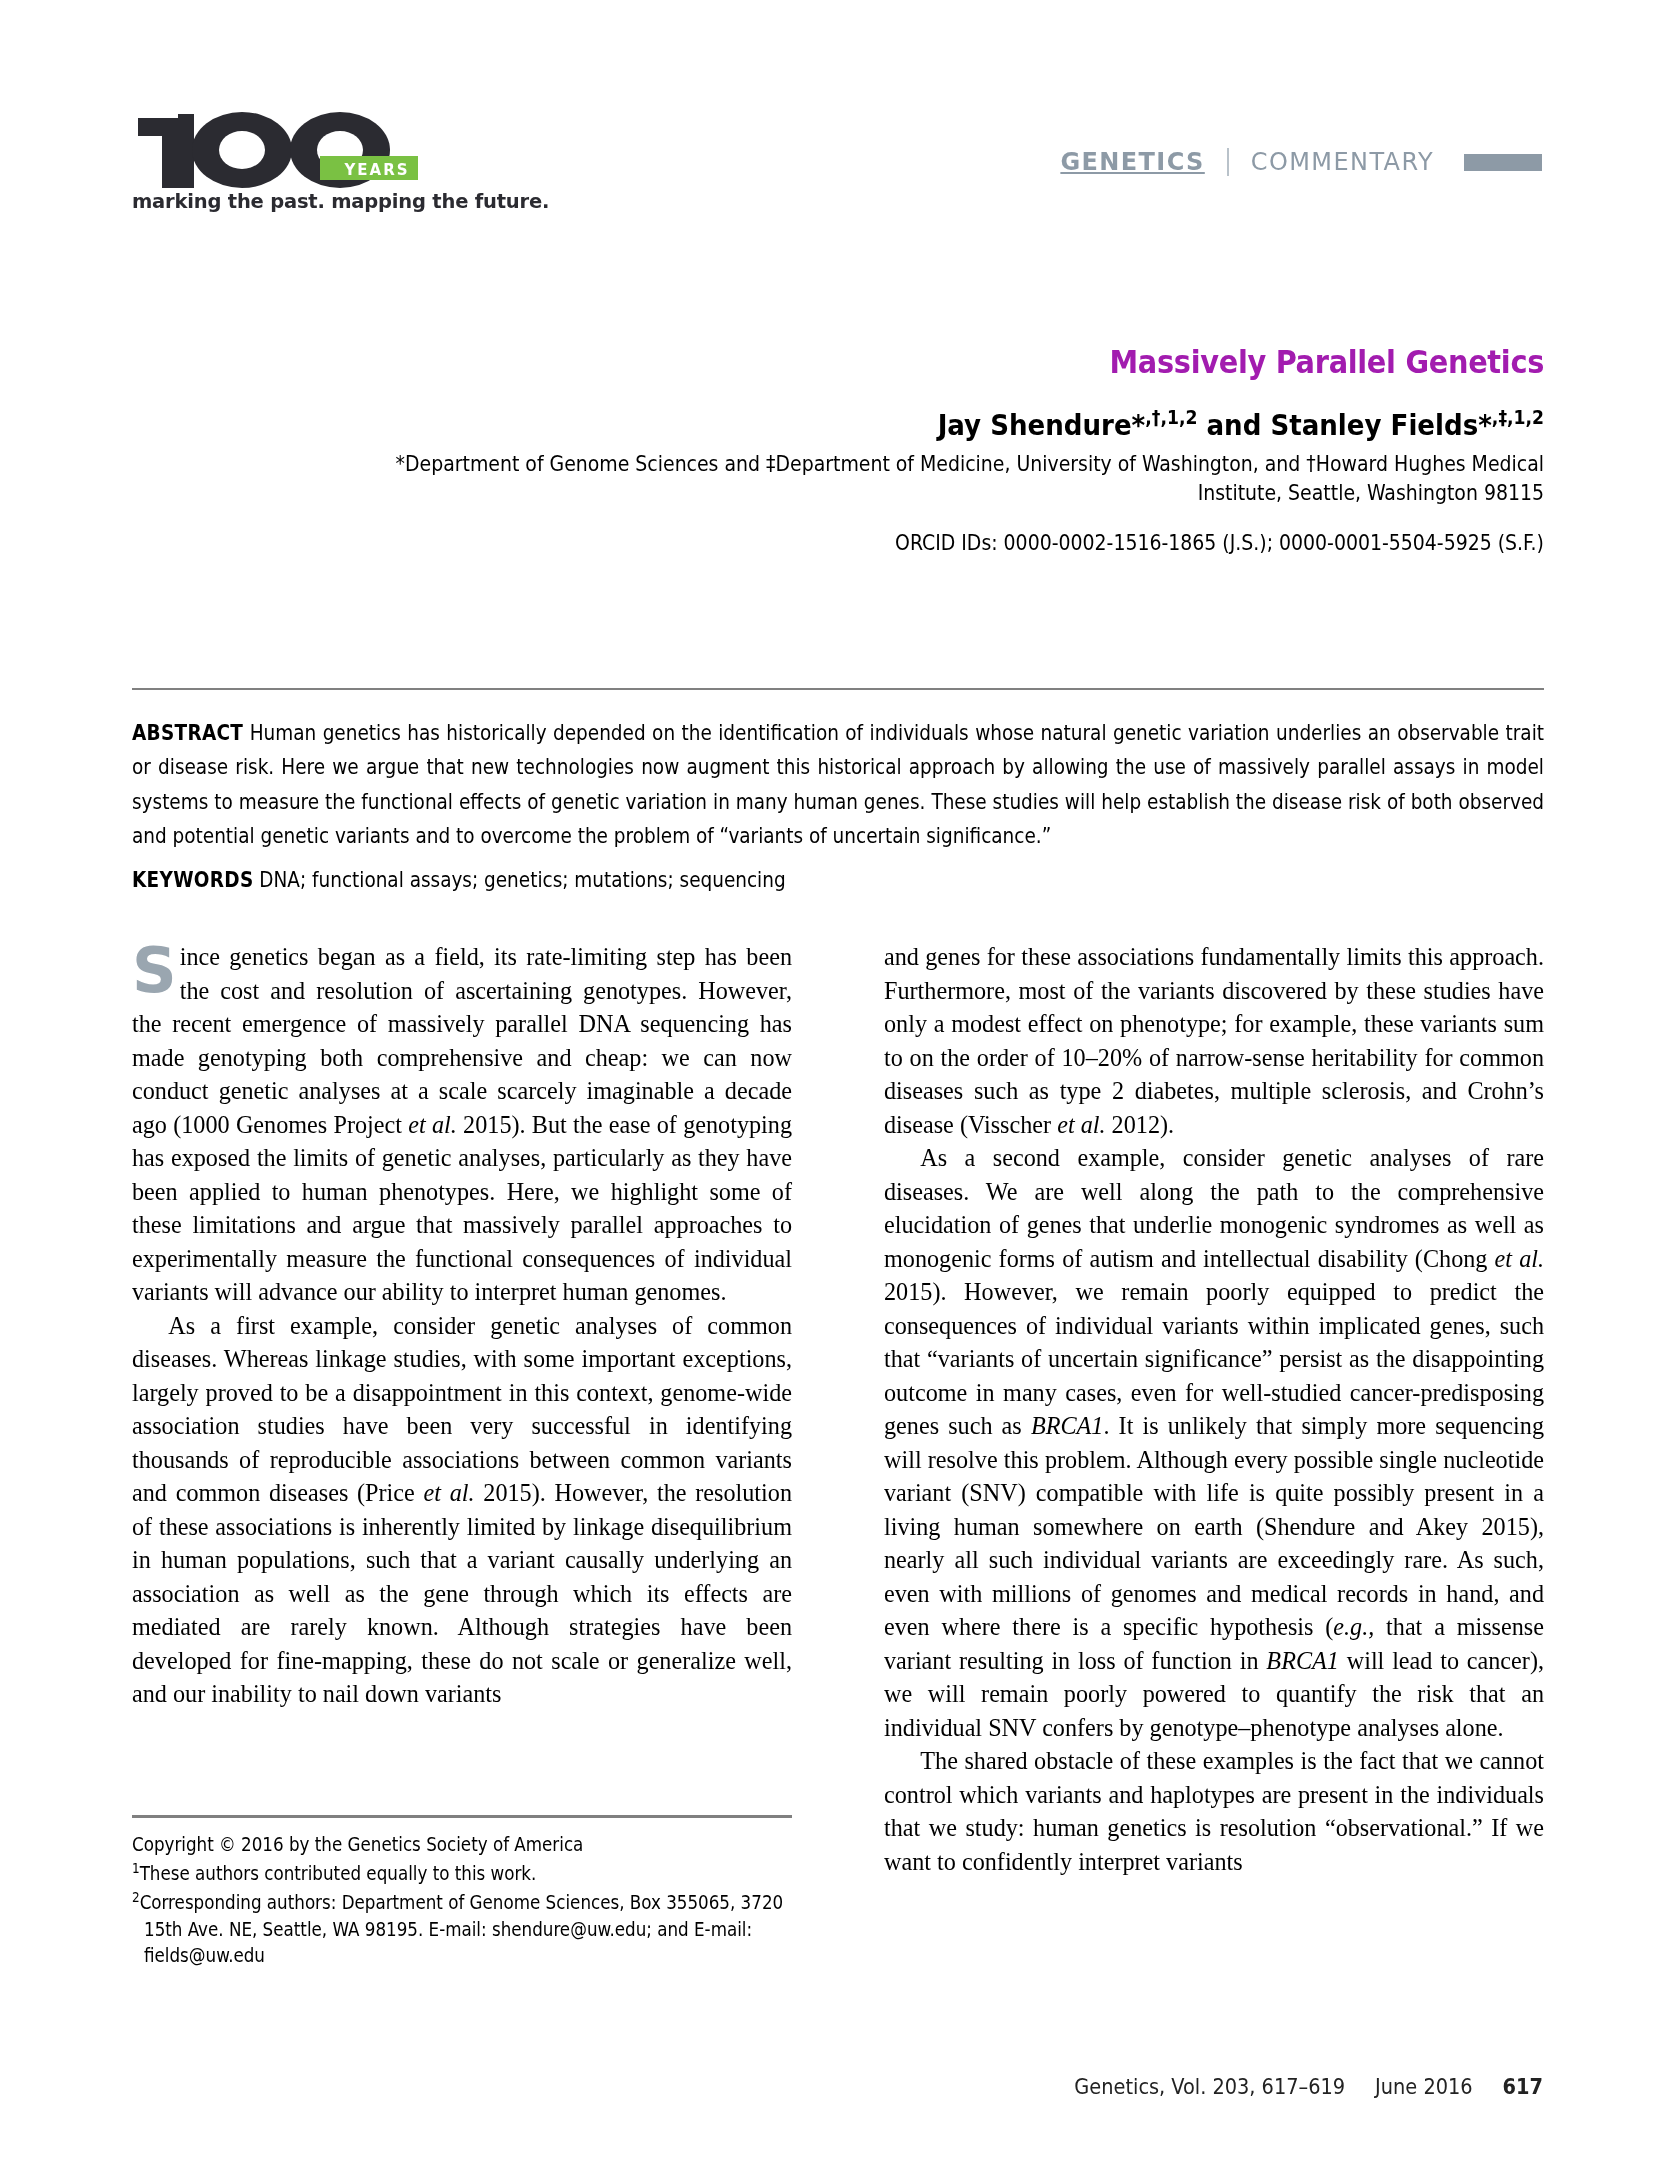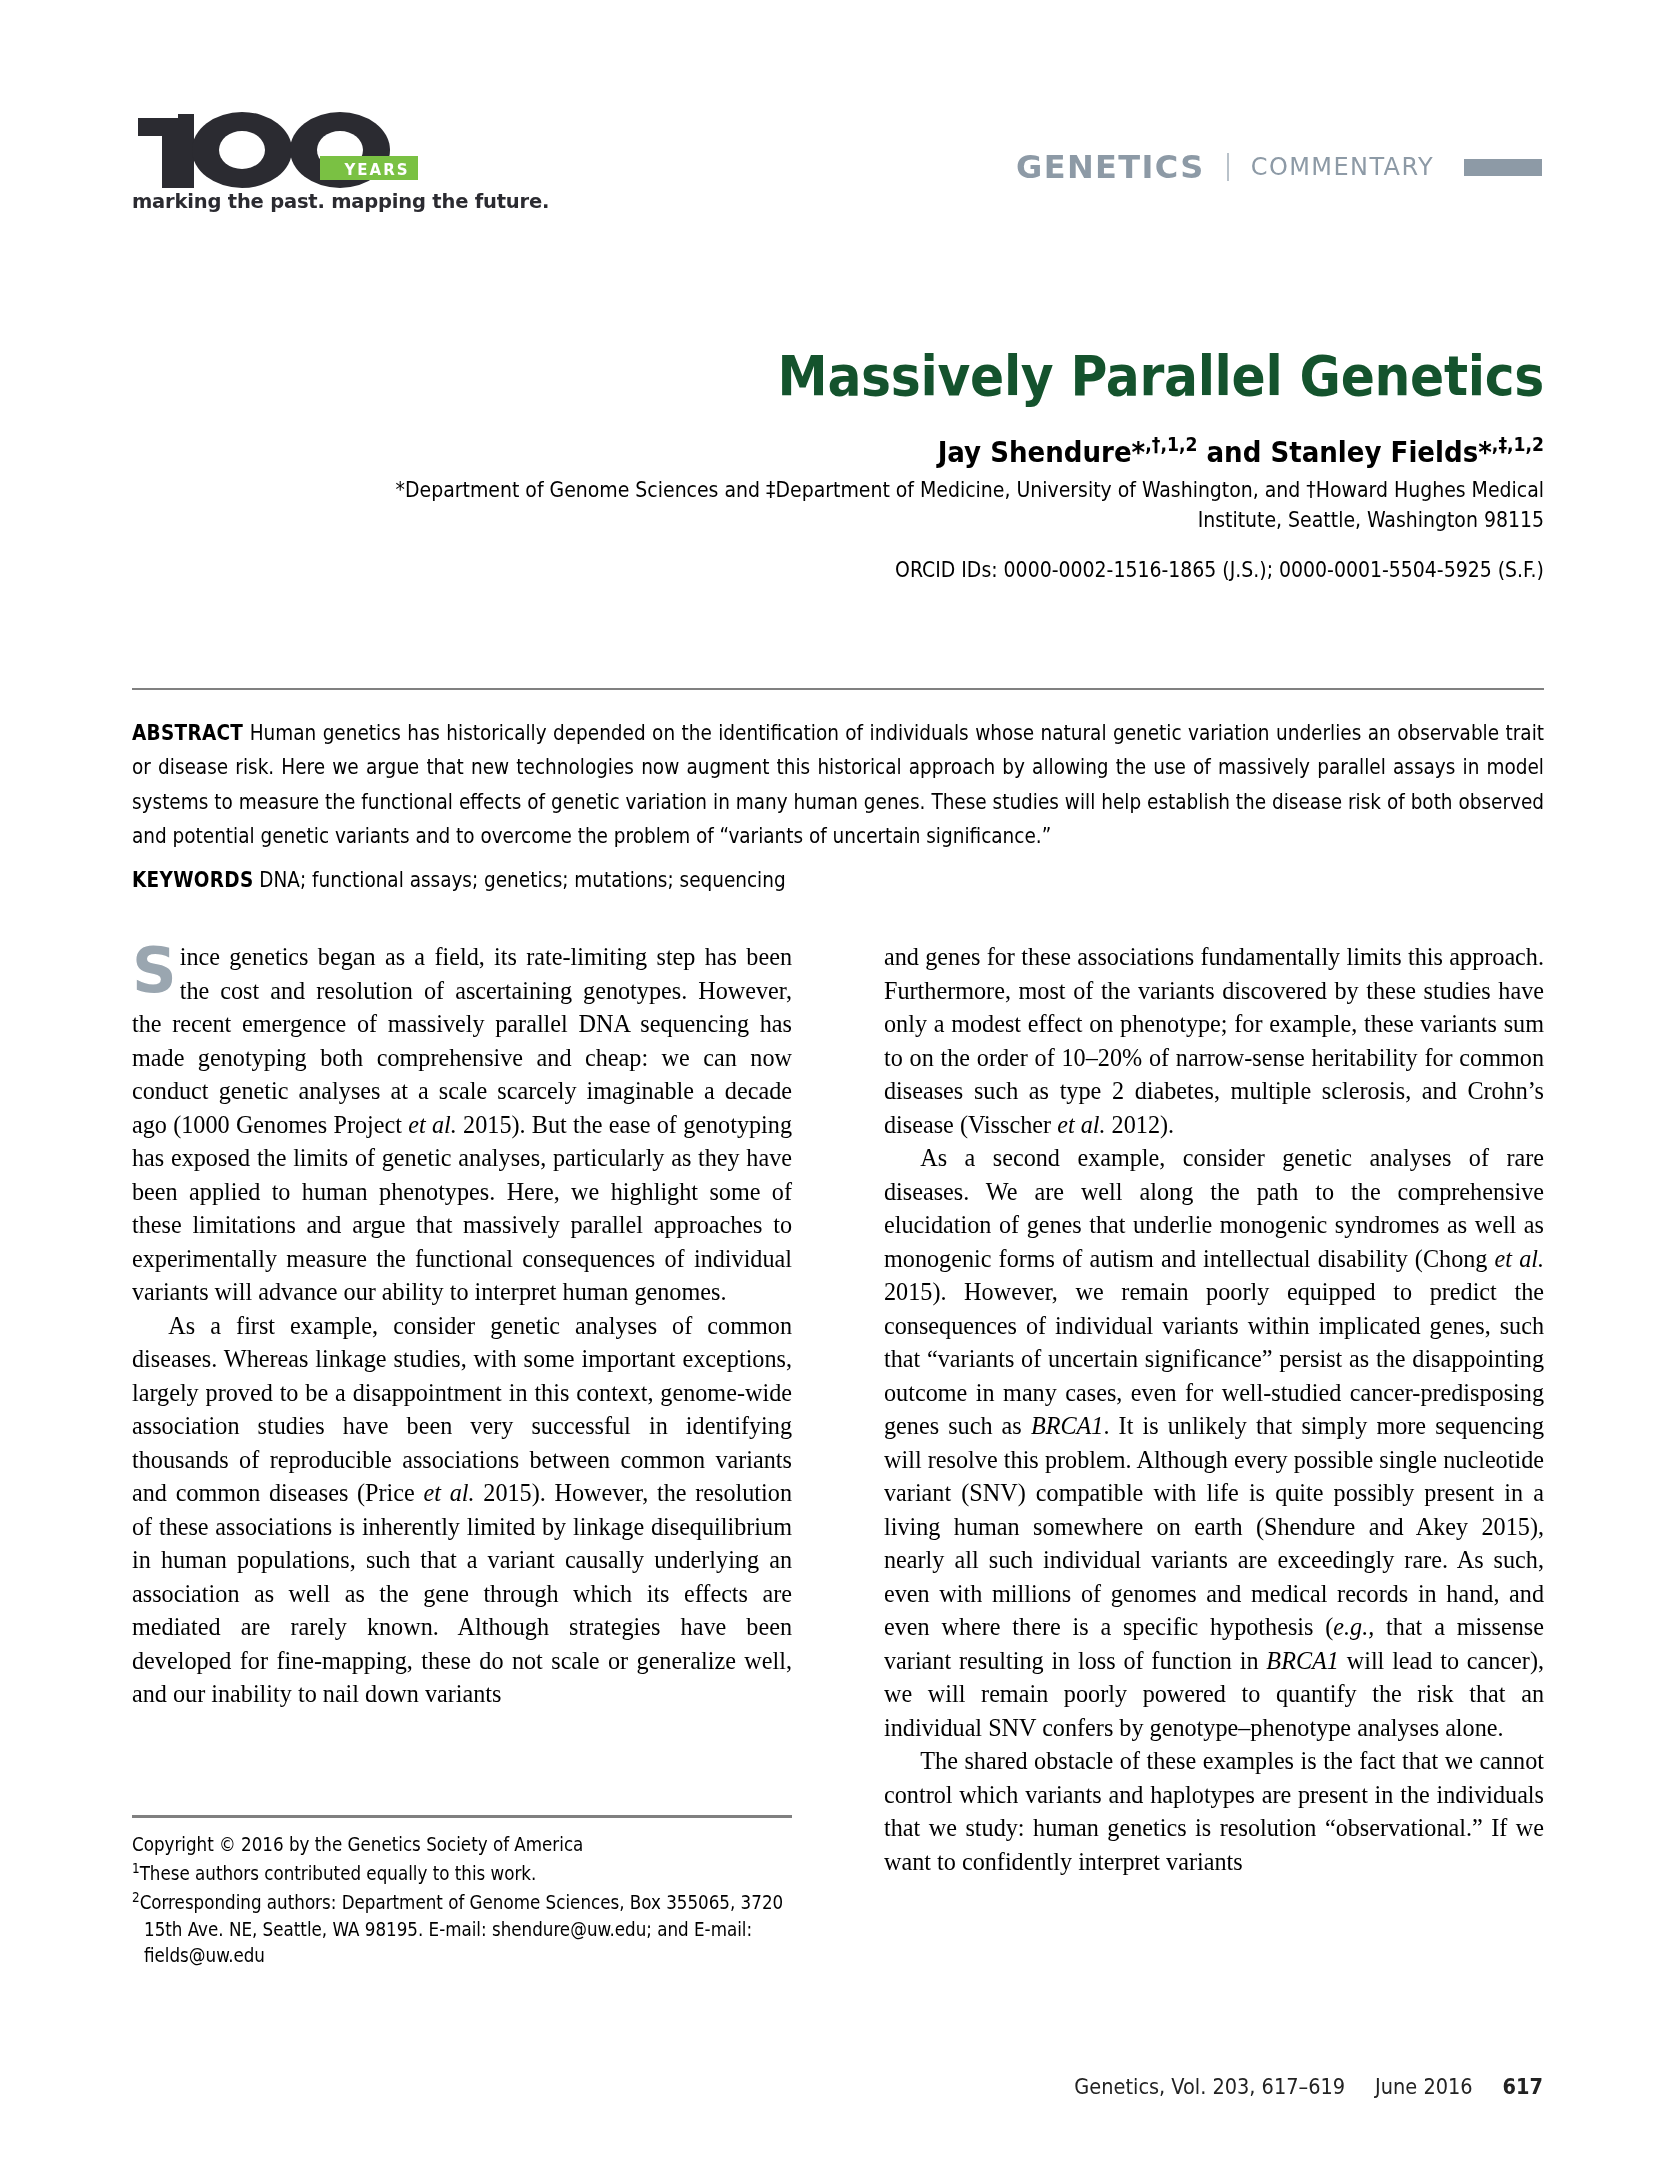--- a/index.html
+++ b/index.html
@@ -59,23 +59,24 @@
     right: 0;
     top: 48px;
     display: flex;
     align-items: center;
     gap: 0;
     white-space: nowrap;
   }
   .journal-name {
     font-family: "DejaVu Sans", sans-serif;
     font-weight: bold;
-    font-size: 32px;
+    font-size: 24px;
     letter-spacing: 1.4px;
     color: #8d9aa6;
+    text-decoration: underline;
   }
   .journal-divider {
     display: inline-block;
     width: 2px;
     height: 28px;
     background: #b9c2ca;
     margin: 0 22px;
   }
   .journal-section {
     font-family: "DejaVu Sans", sans-serif;
@@ -96,23 +97,23 @@
   .title-area {
     position: absolute;
     left: 132px;
     top: 345px;
     width: 1412px;
     text-align: right;
   }
   .paper-title {
     font-family: "DejaVu Sans Condensed", "DejaVu Sans", sans-serif;
     font-weight: bold;
-    font-size: 56px;
+    font-size: 32px;
     line-height: 1.1;
-    color: #14532d;
+    color: #a21caf;
     margin: 0 0 26px 0;
     letter-spacing: -0.3px;
   }
   .authors {
     font-family: "DejaVu Sans Condensed", "DejaVu Sans", sans-serif;
     font-weight: bold;
     font-size: 29px;
     line-height: 1.3;
     margin-bottom: 5px;
   }

